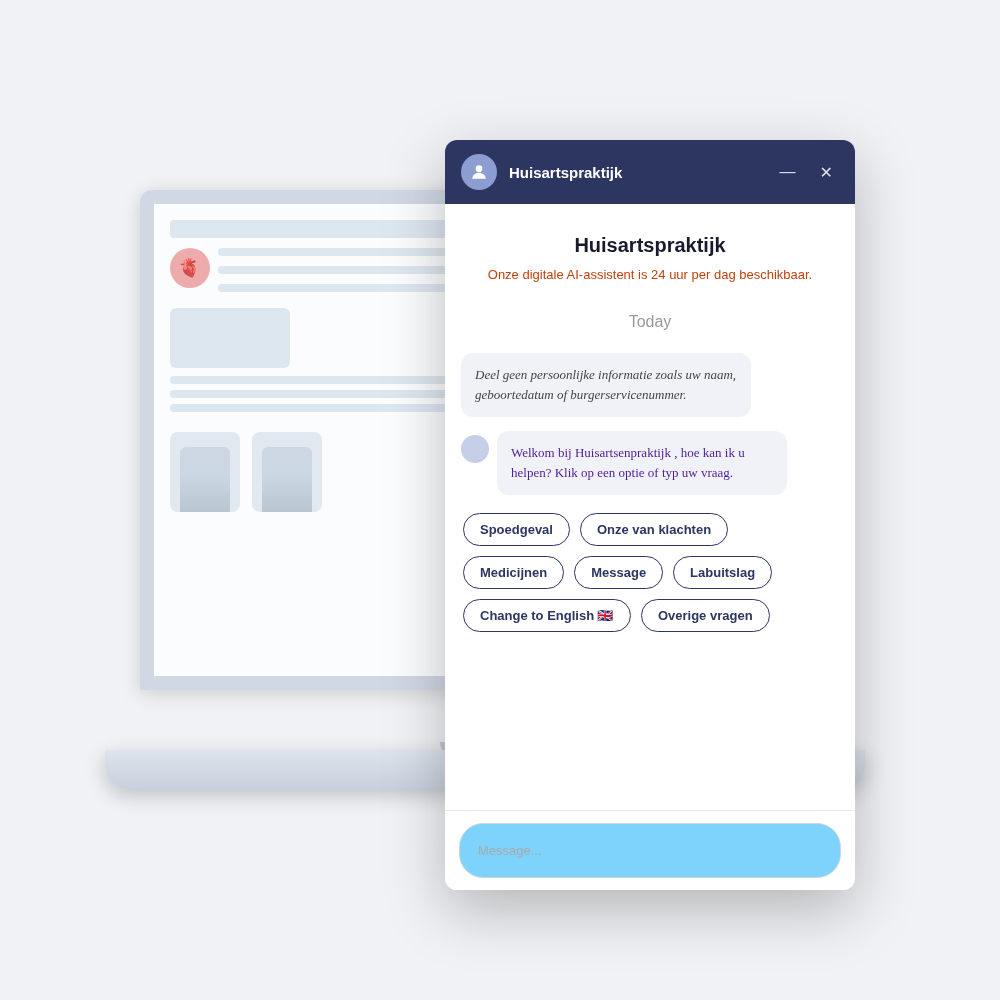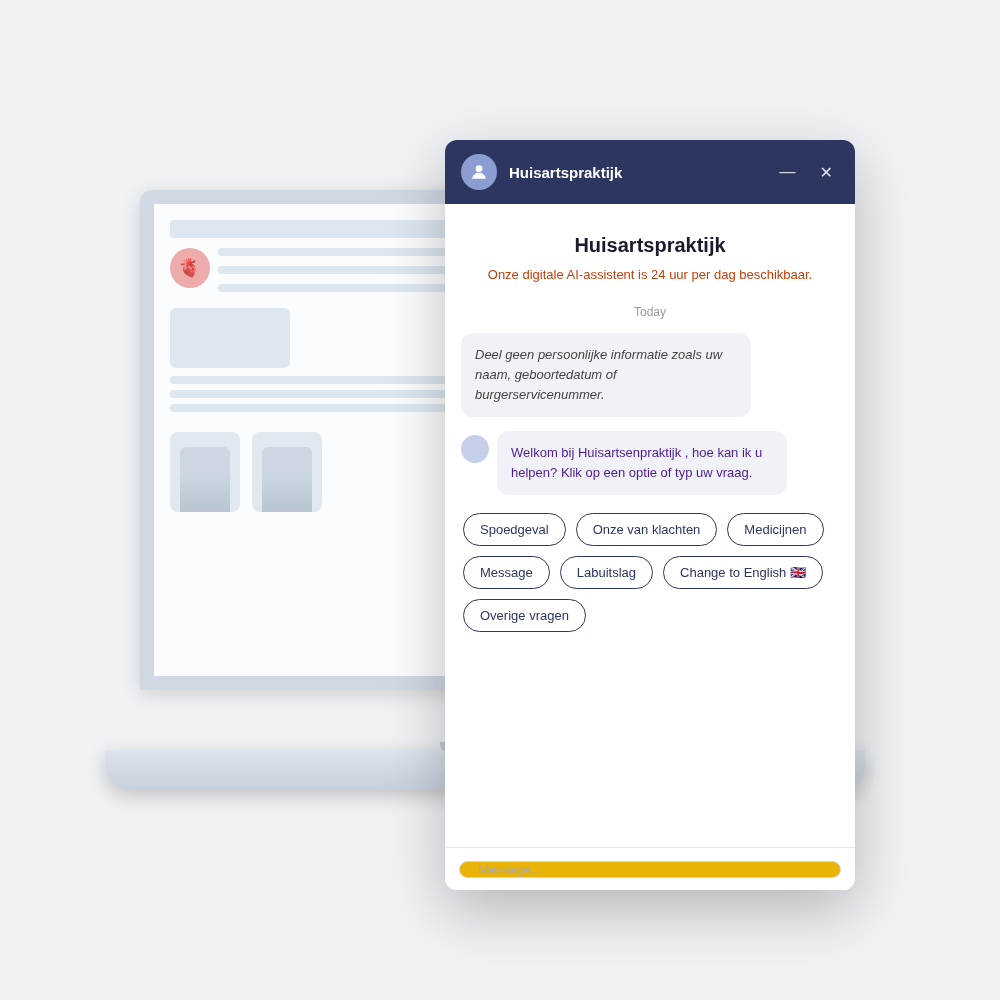--- a/index.html
+++ b/index.html
@@ -209,30 +209,31 @@
     }
 
     .chat-intro-subtitle {
       font-size: 13px;
       color: #c2410c;
       line-height: 1.5;
     }
 
     .chat-date-label {
       text-align: center;
-      font-size: 12px;
+      font-size: 16px;
       color: #999;
-      margin: 0 0;
+      margin: 8px 0;
     }
 
     
     .message-row {
       display: flex;
       gap: 8px;
       align-items: flex-start;
+      font-family: Liberation Serif, serif;
     }
 
     .message-row.bot {
       justify-content: flex-start;
     }
 
     .bot-icon {
       width: 28px;
       height: 28px;
       border-radius: 50%;
@@ -264,43 +265,43 @@
       padding: 4px 2px;
     }
 
     .chat-btn {
       border: 1.5px solid #2d3561;
       background: white;
       color: #2d3561;
       border-radius: 20px;
       padding: 8px 16px;
       font-size: 13px;
-      font-weight: 400;
+      font-weight: 700;
       cursor: pointer;
       white-space: nowrap;
       transition: background 0.15s;
     }
 
     
     .chat-input-area {
       padding: 12px 14px;
       border-top: 1px solid #e8e8e8;
       background: white;
       flex-shrink: 0;
     }
 
     .chat-input {
       width: 100%;
       border: 1.5px solid #d0d4e0;
       border-radius: 24px;
-      padding: 0 18px;
+      padding: 19px 18px;
       font-size: 13px;
       color: #333;
       outline: none;
-      background: #eab308;
+      background: #7dd3fc;
     }
 
     .chat-input::placeholder {
       color: #aaa;
     }
   </style>
 </head>
 <body>
 
 <div class="laptop-wrapper">

